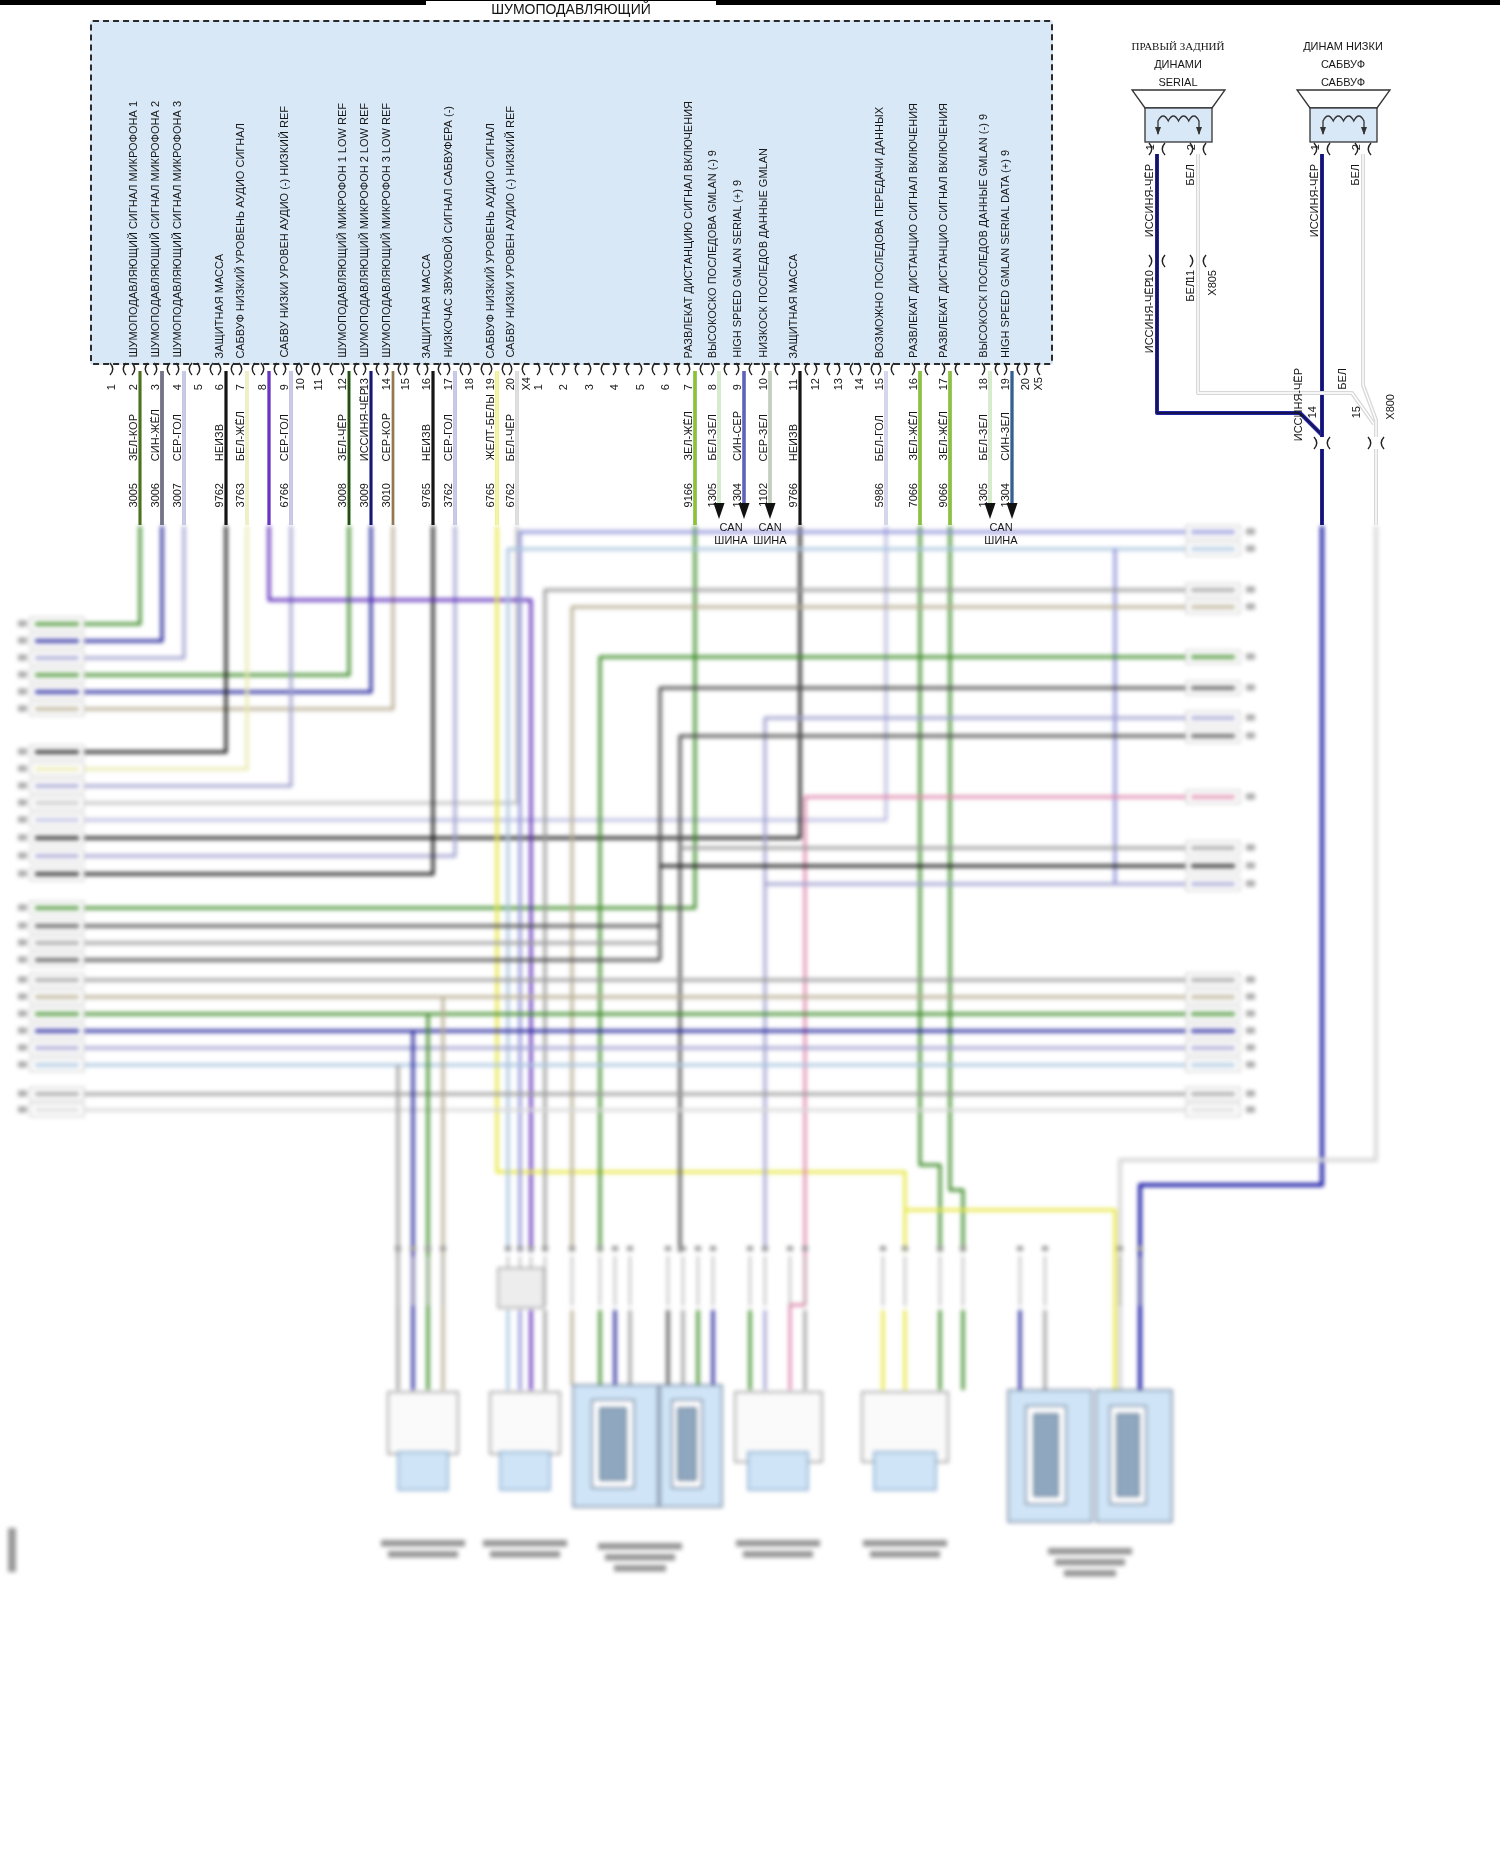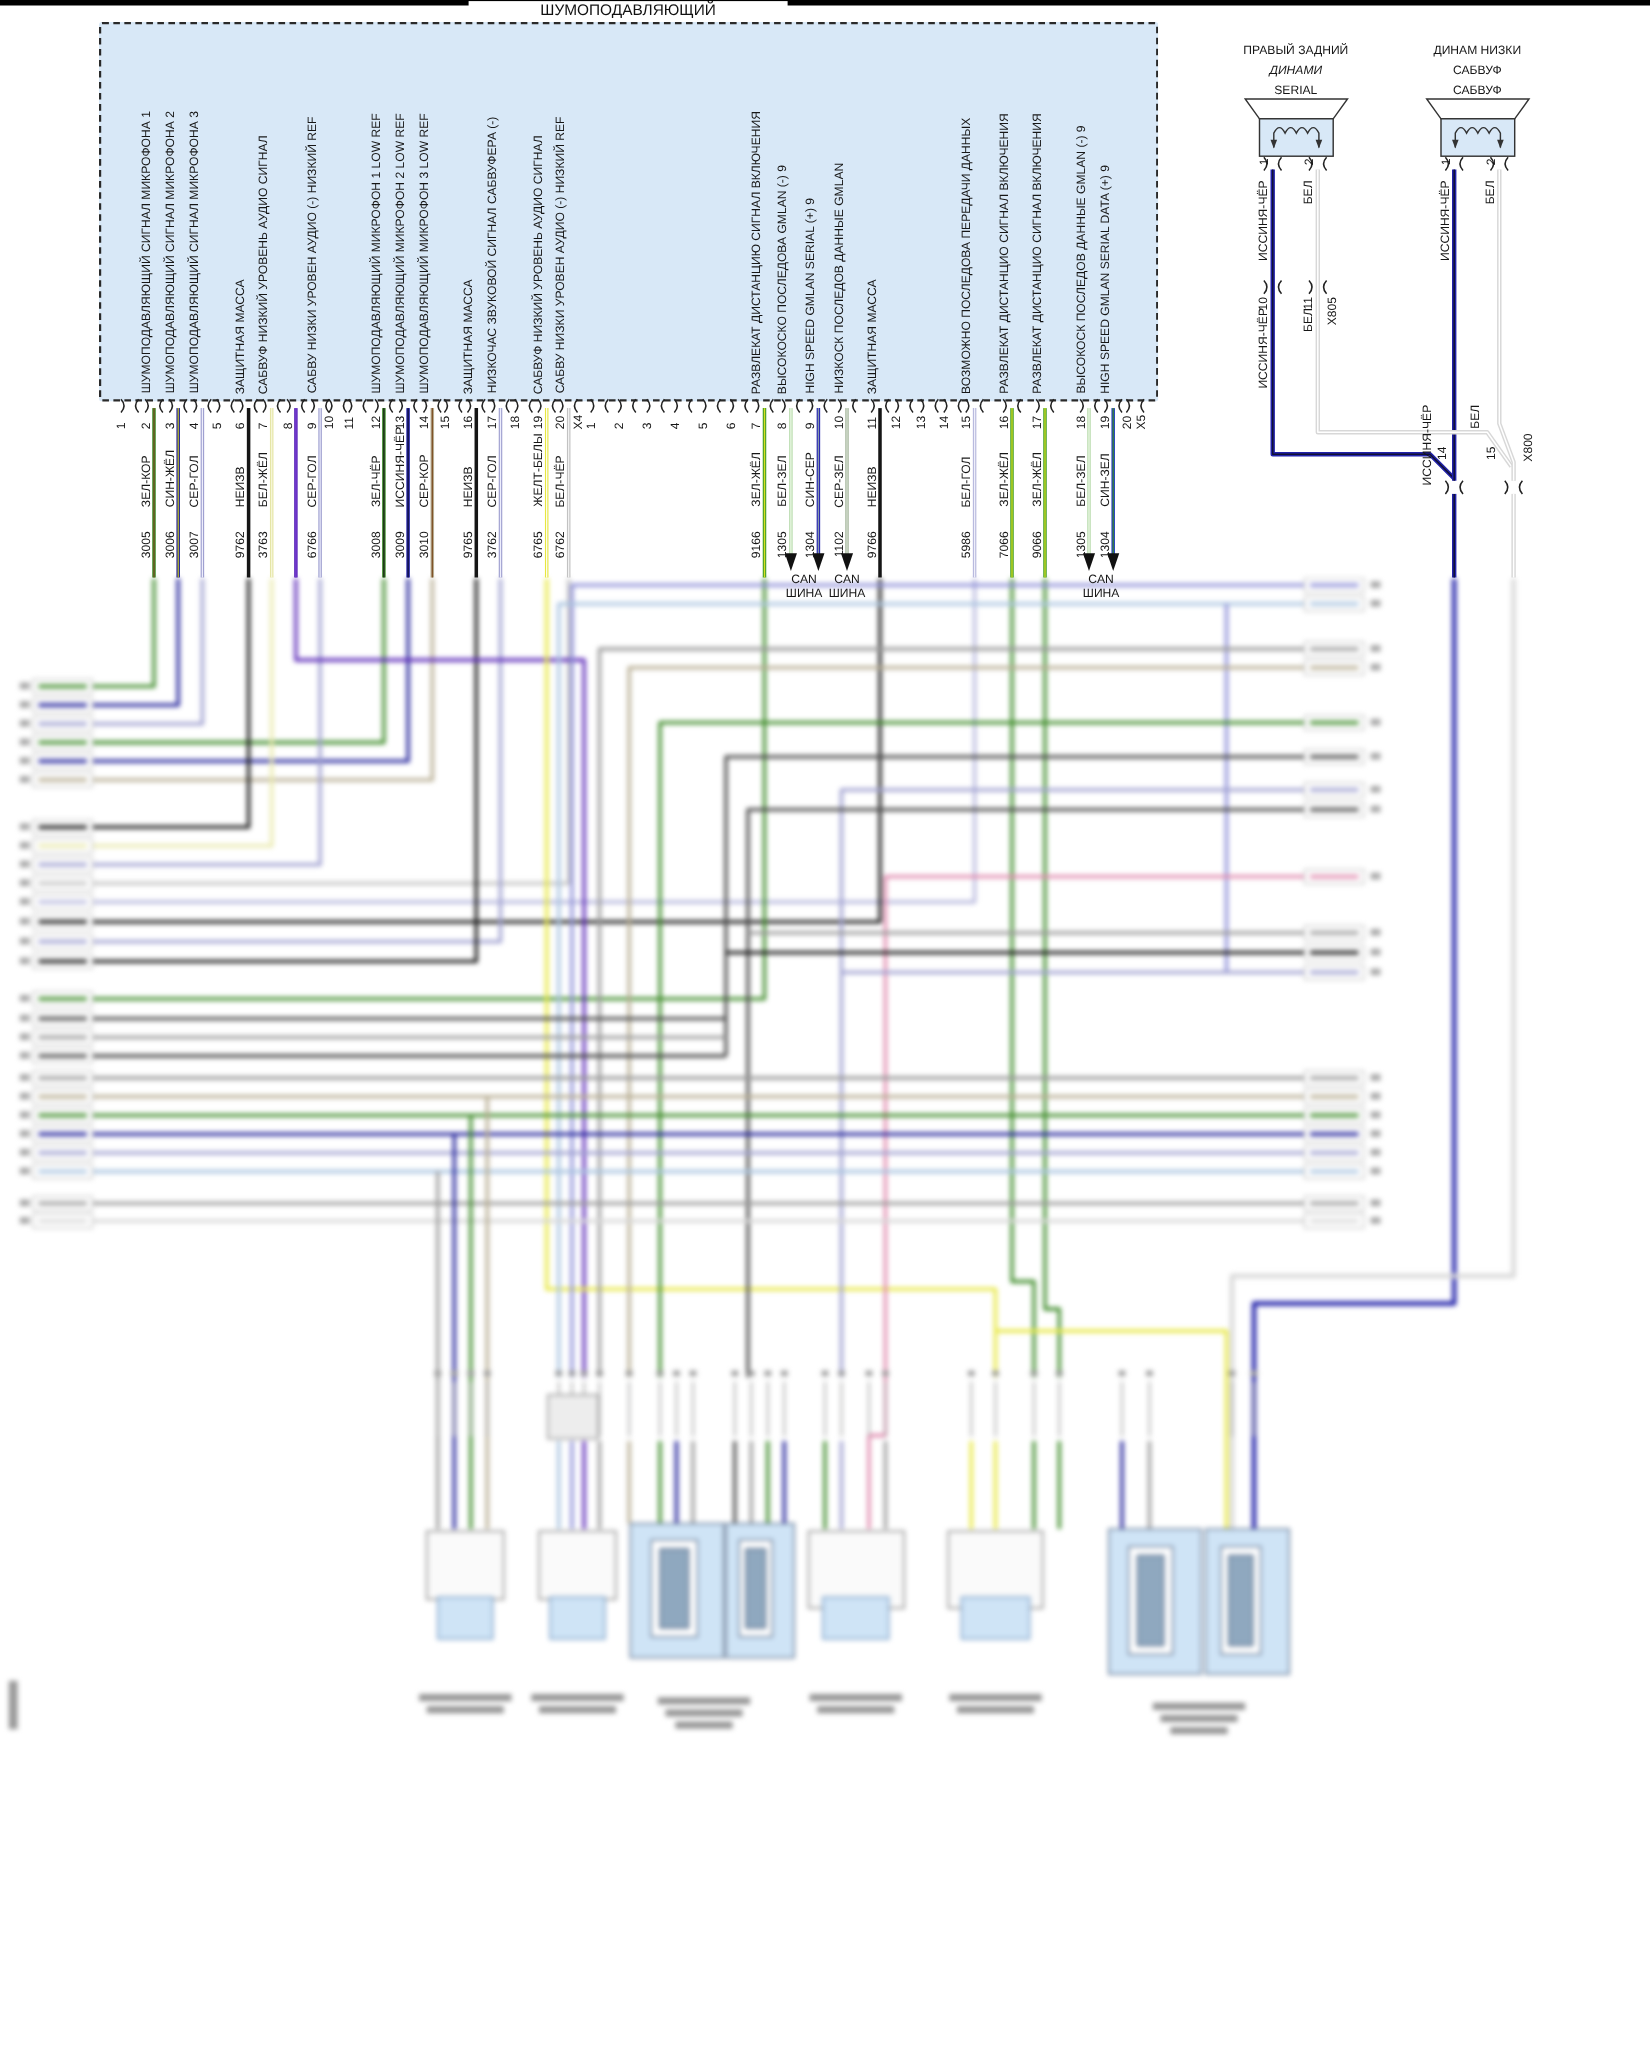--- a/index.html
+++ b/index.html
@@ -629,22 +629,22 @@
       <div>ШИНА</div>
     </div>
     <div class="hz" style="left: 747px; top: 521px; width: 46px;">
       <div>CAN</div>
       <div>ШИНА</div>
     </div>
     <div class="hz" style="left: 978px; top: 521px; width: 46px;">
       <div>CAN</div>
       <div>ШИНА</div>
     </div>
-    <div class="hz" style="left: 1093px; top: 40px; width: 170px;">ПРАВЫЙ ЗАДНИЙ</div>
-    <div class="hz" style="left: 1093px; top: 58px; width: 170px; font-style: italic;">ДИНАМИ</div>
+    <div class="hz" style="left: 1093px; top: 40px; width: 170px; font-family: Liberation Serif, serif;">ПРАВЫЙ ЗАДНИЙ</div>
+    <div class="hz" style="left: 1093px; top: 58px; width: 170px;">ДИНАМИ</div>
     <div class="hz" style="left: 1093px; top: 76px; width: 170px;">SERIAL</div>
     <div class="vt" style="left: 1144px; top: 144px;">1</div>
     <div class="vt" style="left: 1185px; top: 144px;">2</div>
     <div class="vt" style="left: 1143px; top: 164px;">ИССИНЯ-ЧЁР</div>
     <div class="vt" style="left: 1184px; top: 164px;">БЕЛ</div>
     <div class="hz" style="left: 1258px; top: 40px; width: 170px;">ДИНАМ НИЗКИ</div>
     <div class="hz" style="left: 1258px; top: 58px; width: 170px;">САБВУФ</div>
     <div class="hz" style="left: 1258px; top: 76px; width: 170px;">САБВУФ</div>
     <div class="vt" style="left: 1309px; top: 144px;">1</div>
     <div class="vt" style="left: 1350px; top: 144px;">2</div>

